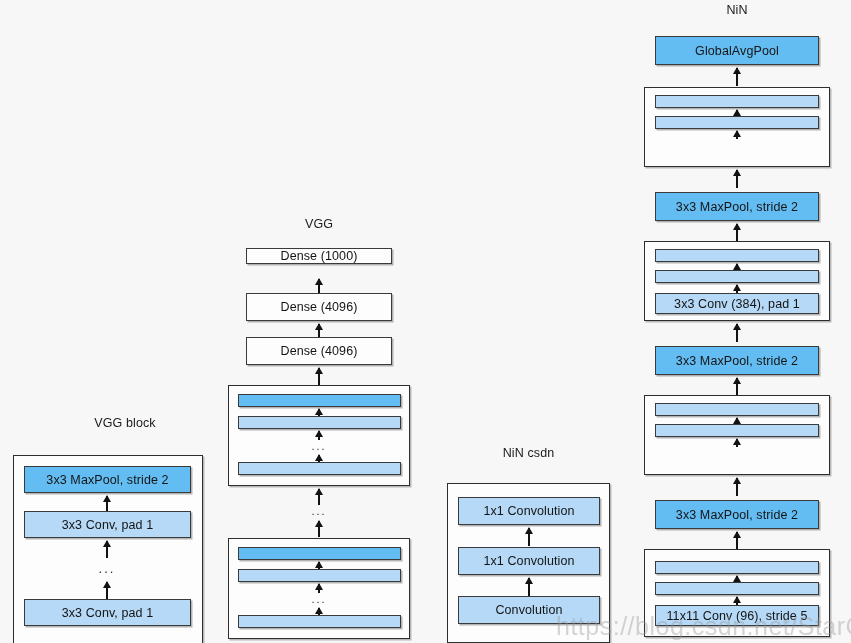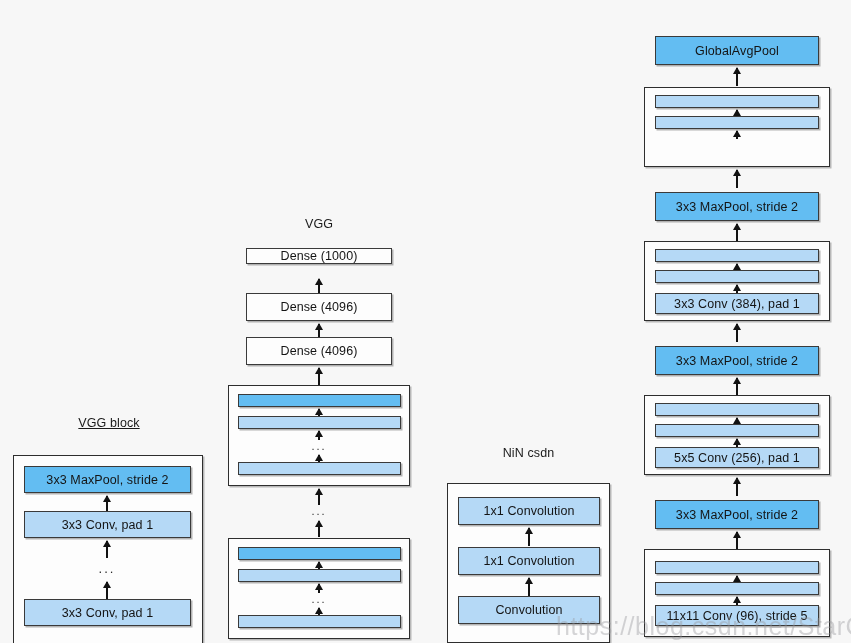--- a/index.html
+++ b/index.html
@@ -84,21 +84,21 @@
     letter-spacing: .5px;
     pointer-events: none;
     font-family: "Liberation Sans", sans-serif;
   }
 </style>
 </head>
 <body>
 
 <div id="canvas">
 
-  <div class="col-title" style="left:14px; top:416px; width:190px;text-decoration:underline;">VGG block</div>
+  <div class="col-title" style="left:30px; top:416px; width:190px;">VGG block</div>
 
   <div class="group" style="left:13px; top:455px; width:190px; height:190px;"></div>
 
   <div class="node fill-dark" style="left:24px; top:466px; width:167px; height:27px;">3x3 MaxPool, stride 2</div>
   <div class="arrow" style="left:106px; top:496px; height:17px;"></div>
   <div class="node fill-light" style="left:24px; top:511px; width:167px; height:27px;">3x3 Conv, pad 1</div>
   <div class="arrow" style="left:106px; top:541px; height:17px;"></div>
   <div class="ellipsis" style="left:107px; top:562px;">...</div>
   <div class="arrow" style="left:106px; top:582px; height:17px;"></div>
   <div class="node fill-light" style="left:24px; top:599px; width:167px; height:27px;">3x3 Conv, pad 1</div>
@@ -136,20 +136,21 @@
 
   <div class="col-title" style="left:447px; top:446px; width:163px;">NiN csdn</div>
 
   <div class="group" style="left:447px; top:483px; width:163px; height:160px;"></div>
   <div class="node fill-light" style="left:458px; top:497px; width:142px; height:28px;">1x1 Convolution</div>
   <div class="arrow" style="left:528px; top:528px; height:18px;"></div>
   <div class="node fill-light" style="left:458px; top:547px; width:142px; height:28px;">1x1 Convolution</div>
   <div class="arrow" style="left:528px; top:578px; height:18px;"></div>
   <div class="node fill-light" style="left:458px; top:596px; width:142px; height:28px;">Convolution</div>
 
+  <div class="col-title" style="left:644px; top:3px; width:186px;">NiN</div>
 
   <div class="node fill-dark" style="left:655px; top:36px; width:164px; height:29px;">GlobalAvgPool</div>
   <div class="arrow" style="left:736px; top:68px; height:18px;"></div>
 
   <div class="group" style="left:644px; top:87px; width:186px; height:80px;"></div>
   <div class="node fill-light" style="left:655px; top:95px; width:164px; height:13px;"></div>
   <div class="arrow" style="left:736px; top:110px; height:8px;"></div>
   <div class="node fill-light" style="left:655px; top:116px; width:164px; height:13px;"></div>
   <div class="arrow" style="left:736px; top:131px; height:8px;"></div>
 
@@ -166,21 +167,20 @@
 
   <div class="arrow" style="left:736px; top:324px; height:18px;"></div>
   <div class="node fill-dark" style="left:655px; top:346px; width:164px; height:29px;">3x3 MaxPool, stride 2</div>
   <div class="arrow" style="left:736px; top:378px; height:17px;"></div>
 
   <div class="group" style="left:644px; top:395px; width:186px; height:80px;"></div>
   <div class="node fill-light" style="left:655px; top:403px; width:164px; height:13px;"></div>
   <div class="arrow" style="left:736px; top:418px; height:8px;"></div>
   <div class="node fill-light" style="left:655px; top:424px; width:164px; height:13px;"></div>
   <div class="arrow" style="left:736px; top:439px; height:8px;"></div>
-  <div class="node fill-light" style="left:655px; top:447px; width:164px; height:21px;">5x5 Conv (256), pad 1</div>
 
   <div class="arrow" style="left:736px; top:478px; height:18px;"></div>
   <div class="node fill-dark" style="left:655px; top:500px; width:164px; height:29px;">3x3 MaxPool, stride 2</div>
   <div class="arrow" style="left:736px; top:532px; height:17px;"></div>
 
   <div class="group" style="left:644px; top:549px; width:186px; height:88px;"></div>
   <div class="node fill-light" style="left:655px; top:561px; width:164px; height:13px;"></div>
   <div class="arrow" style="left:736px; top:576px; height:8px;"></div>
   <div class="node fill-light" style="left:655px; top:582px; width:164px; height:13px;"></div>
   <div class="arrow" style="left:736px; top:597px; height:8px;"></div>

